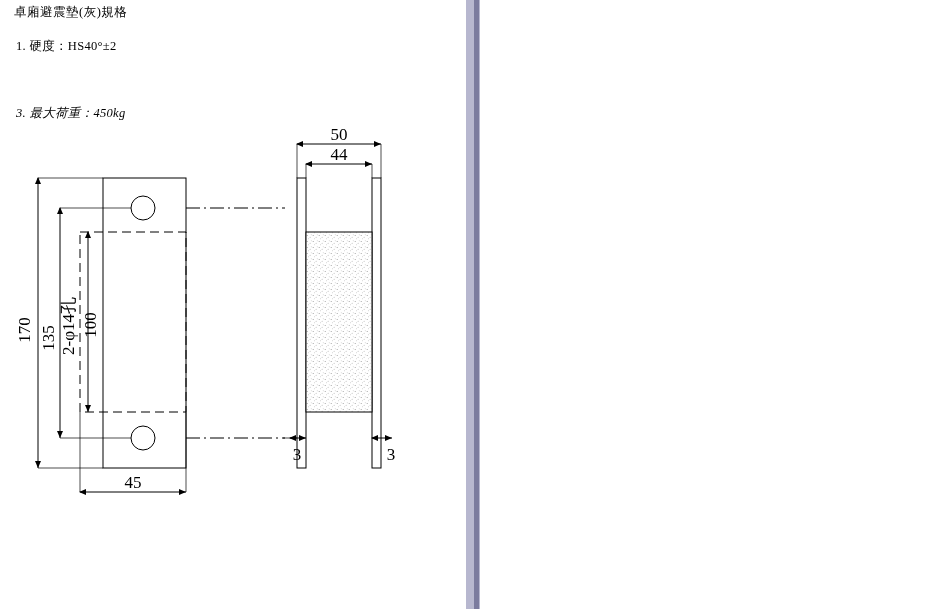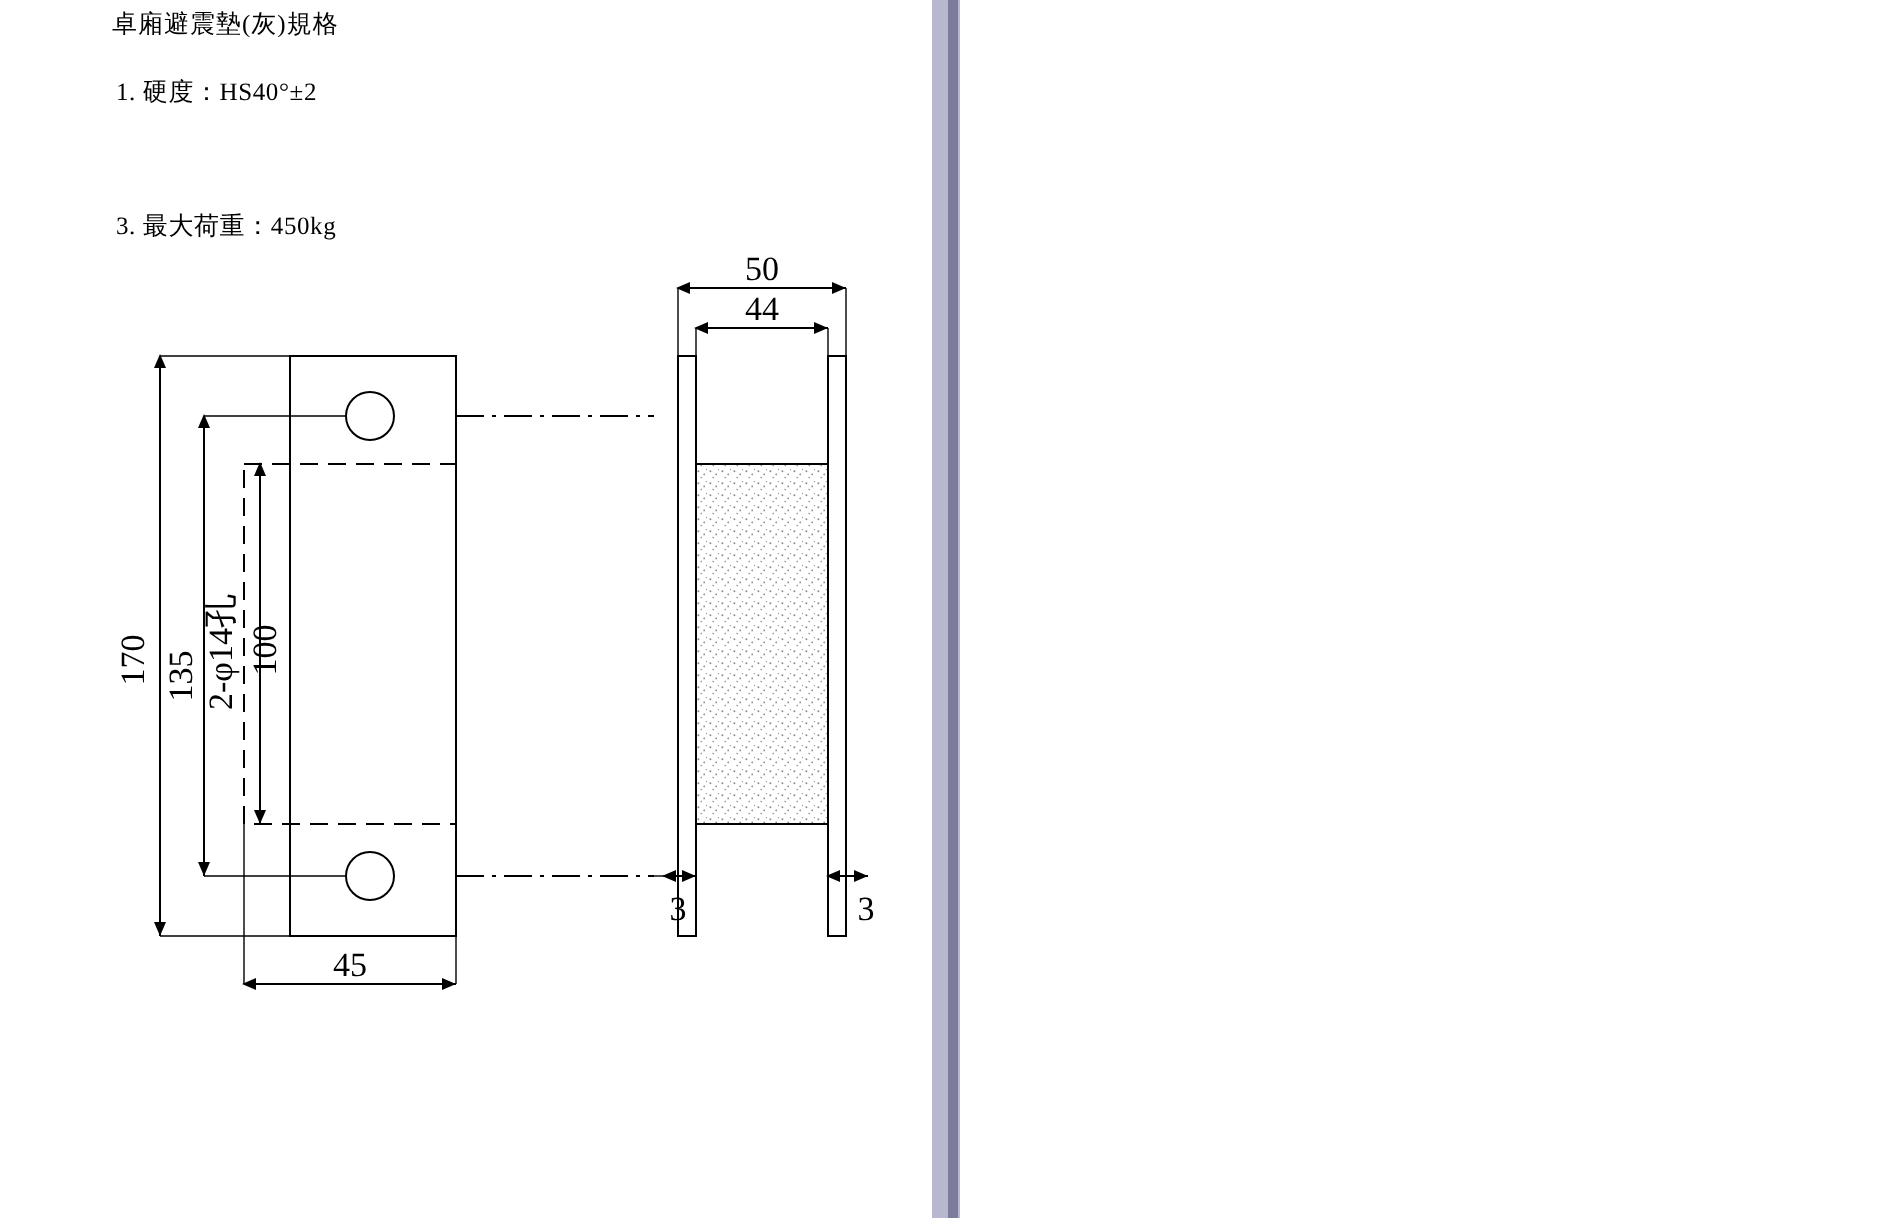--- a/index.html
+++ b/index.html
@@ -19,39 +19,38 @@
     position: absolute;
     inset: 0;
   }
 
   
   .left-panel {
     position: absolute;
     left: 0; top: 0;
     width: 466px; height: 609px;
     background: #fff;
-    margin-left: 42px;
   }
   .spec-title {
     position: absolute;
     left: 14px; top: 4px;
     font-size: 12.5px;
     letter-spacing: 0.5px;
     white-space: nowrap;
   }
   .spec-item {
     position: absolute;
     left: 16px;
     font-size: 12.5px;
     white-space: nowrap;
     letter-spacing: 0.3px;
   }
   .spec-1 { top: 38px; }
   .spec-2 { top: 70px; }
-  .spec-3 { top: 105px; }
+  .spec-3 { top: 105px; font-style: italic; }
 
   
   .divider-outer {
     position: absolute;
     left: 466px; top: 0;
     width: 14px; height: 609px;
     background: #b7b7cf;
   }
   .divider-inner {
     position: absolute;

